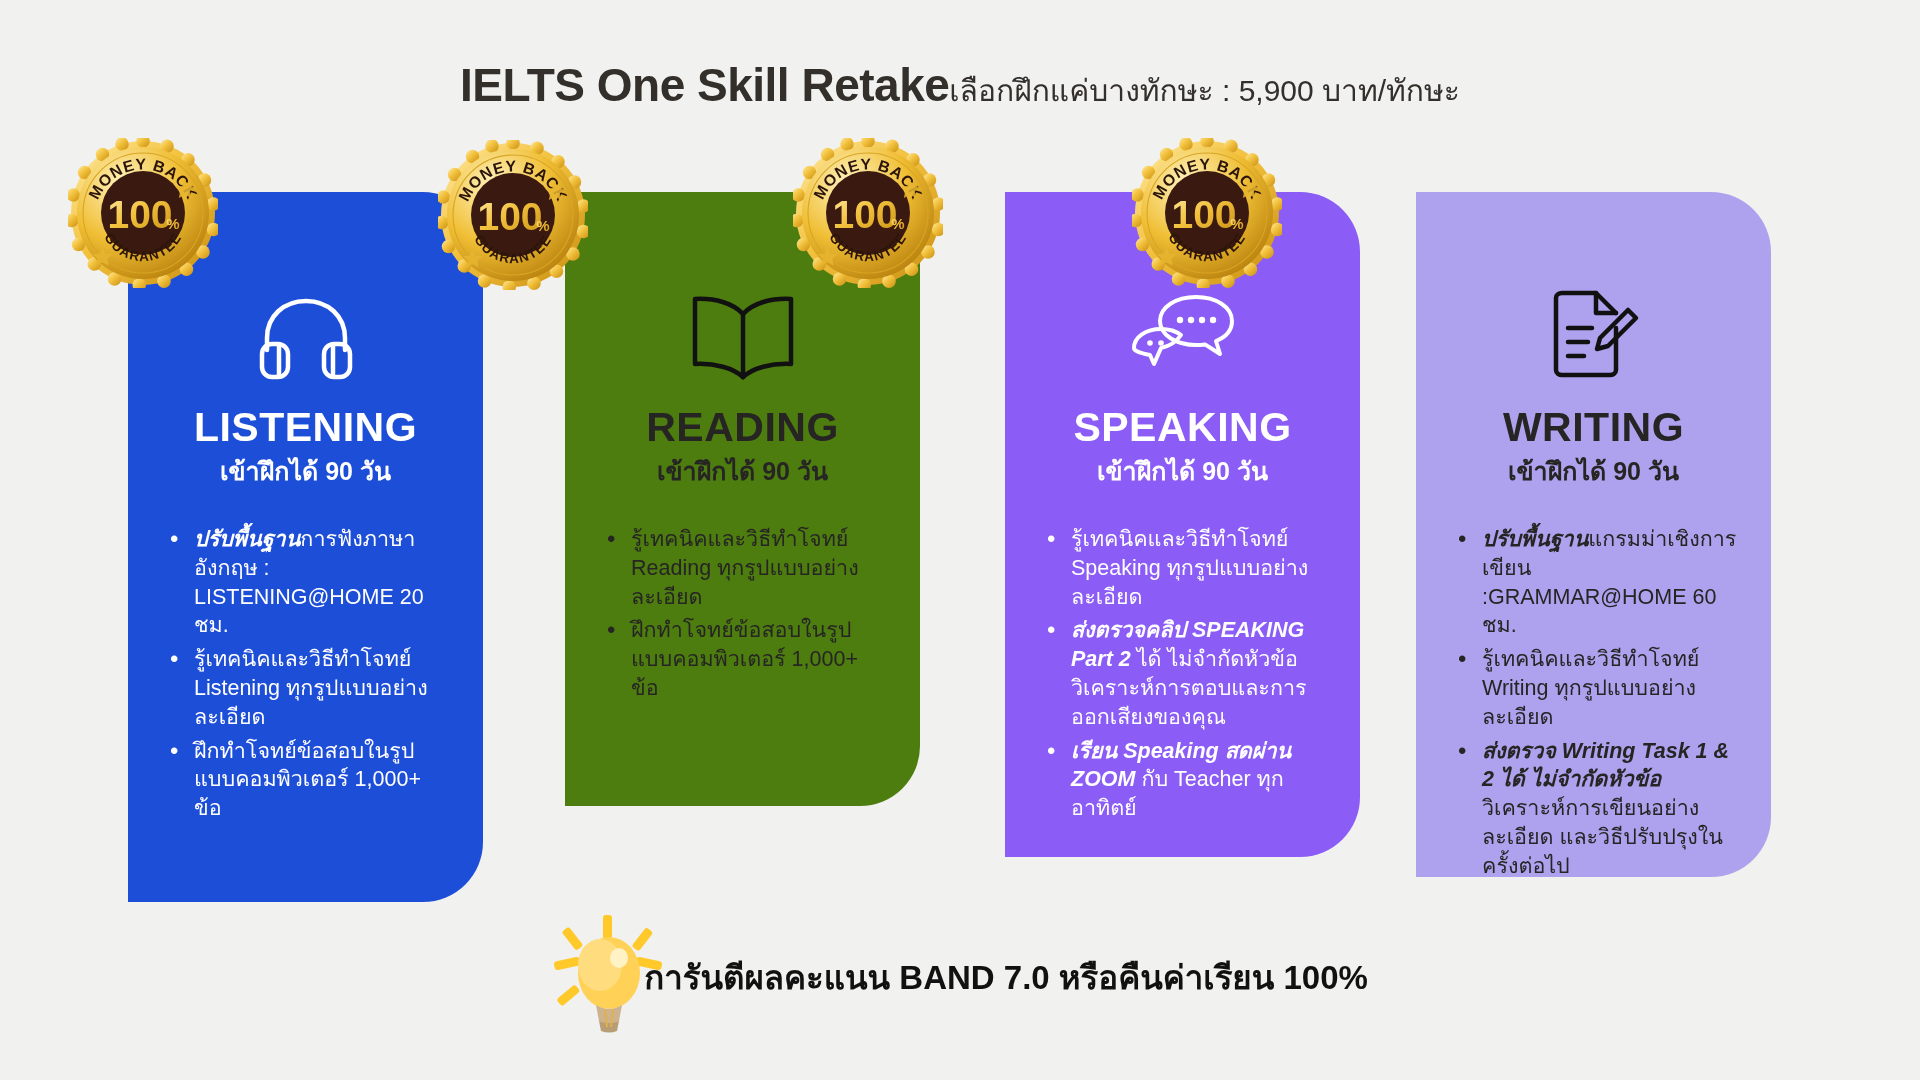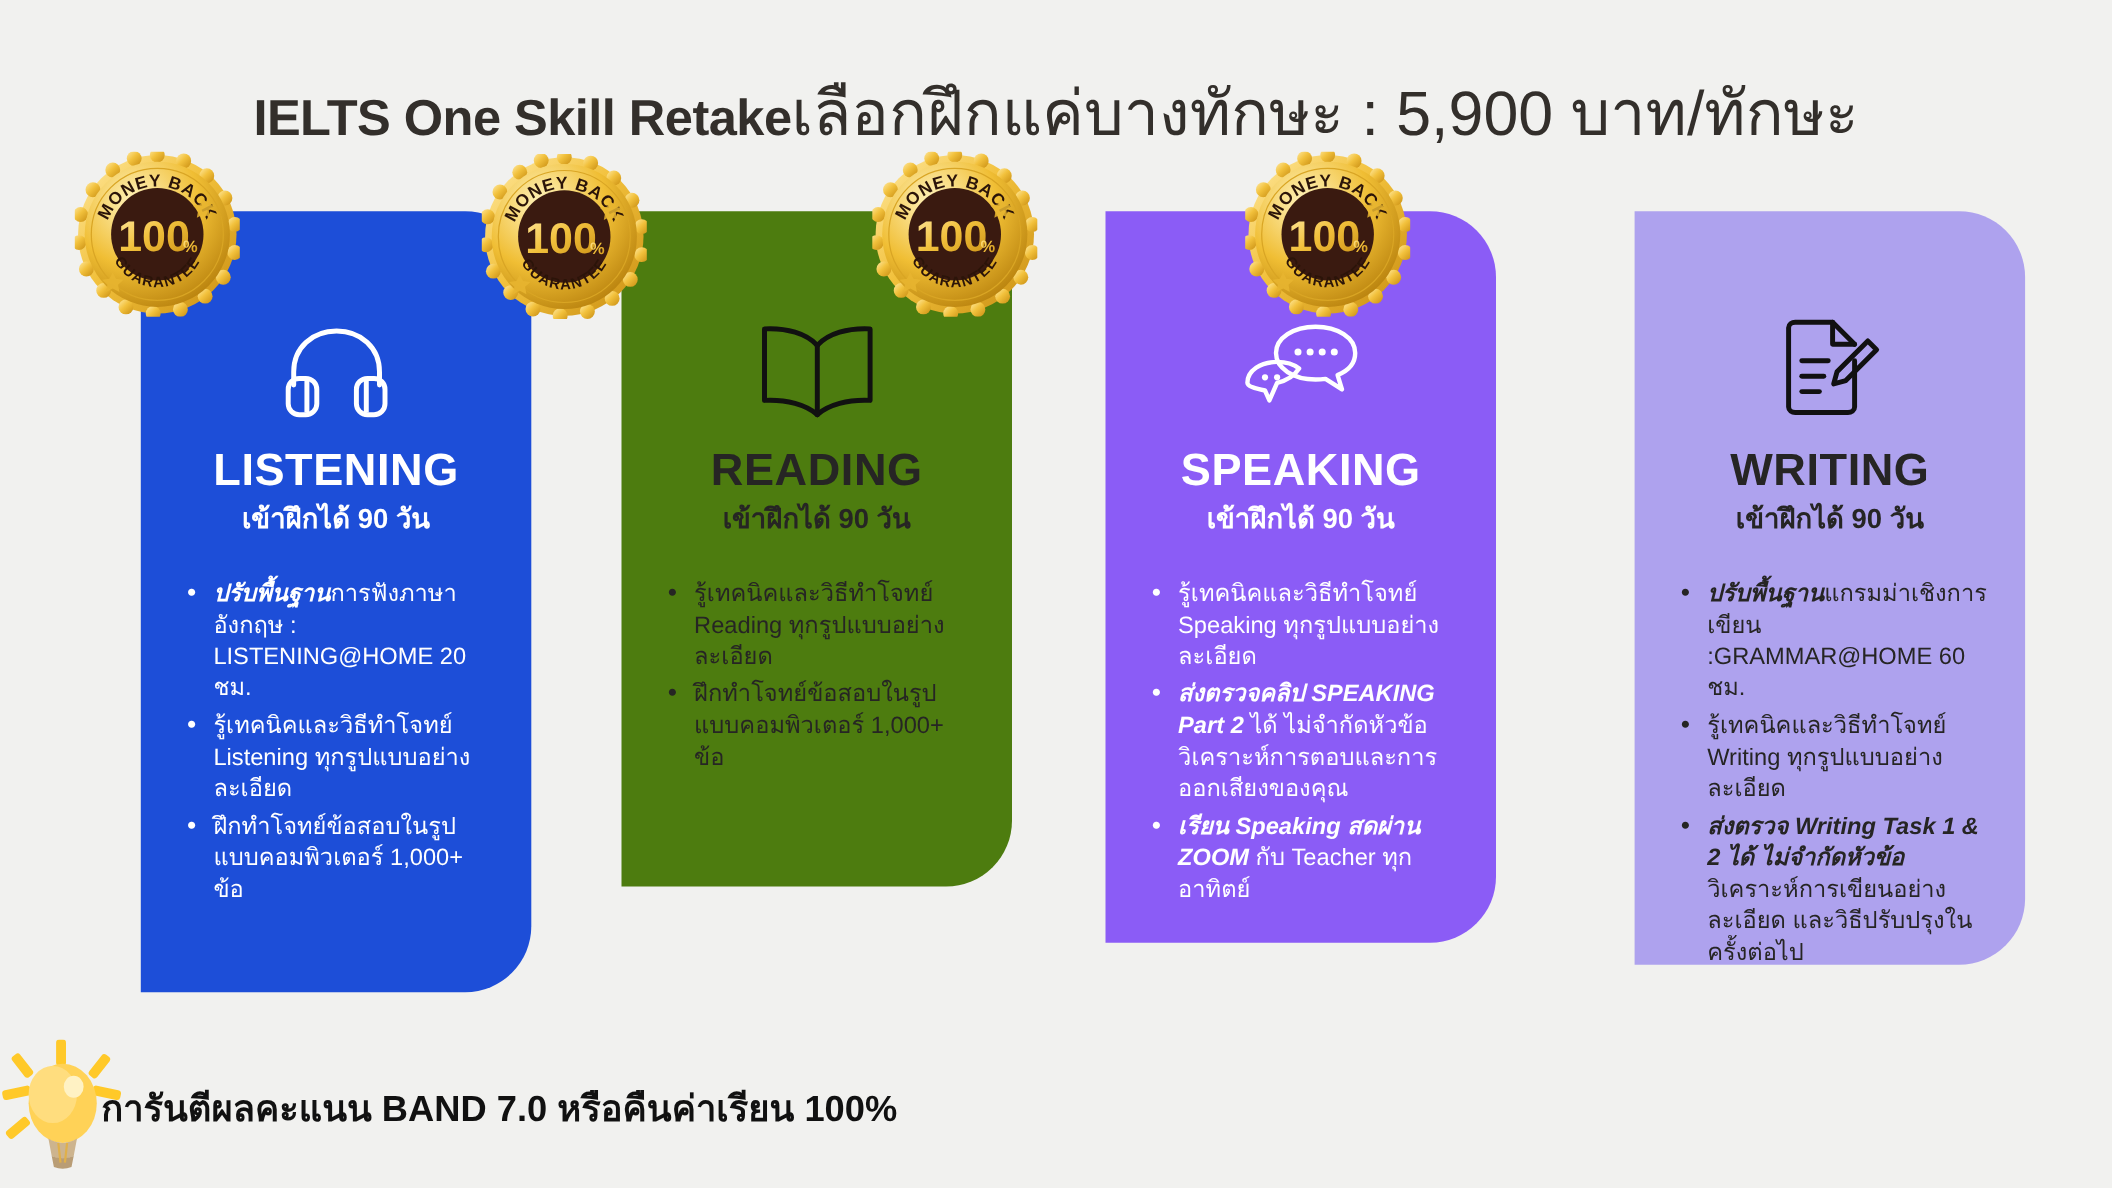--- a/index.html
+++ b/index.html
@@ -15,37 +15,37 @@
   .header {
     position: absolute; top: 58px; left: 0; width: 1920px;
     display: flex; align-items: baseline; justify-content: center; 
     white-space: nowrap;
   }
   .header-title {
     font-size: 46px; font-weight: 700; color: #332F2B;
     letter-spacing: -0.5px;
   }
   .header-sub {
-    font-size: 57px; font-weight: 400; color: #332F2B;
+    font-size: 30px; font-weight: 400; color: #332F2B;
   }
 
   
   .cards {
     position: absolute; top: 192px; left: 0; width: 1920px; height: 720px;
   }
   .card {
     position: absolute; top: 0;
     width: 355px;
     border-radius: 0 60px 60px 0;
     padding: 0 26px;
   }
   .card.c1 { left: 128px; height: 710px; background: #1d4ed8; }
   .card.c2 { left: 565px; height: 614px; background: #4d7c0f; }
   .card.c3 { left: 1005px; height: 665px; background: #8b5cf6; }
-  .card.c4 { left: 1486px; height: 685px; background: #AEA2EE; }
+  .card.c4 { left: 1416px; height: 685px; background: #AEA2EE; }
 
   .card-icon {
     height: 150px; display: flex; align-items: flex-end;
     justify-content: center; padding-bottom: 10px; margin-top: 48px;
   }
   .card-icon svg { display: block; }
 
   .card-title {
     text-align: center; font-size: 41px; font-weight: 700;
     letter-spacing: 0.5px; margin-top: 14px;
@@ -77,22 +77,22 @@
     position: absolute; width: 150px; height: 150px; z-index: 20;
   }
   .badge.b1 { left: 68px;   top: 138px; }
   .badge.b2 { left: 438px;  top: 140px; }
   .badge.b3 { left: 793px;  top: 138px; }
   .badge.b4 { left: 1132px; top: 138px; }
   .badge svg { display: block; width: 150px; height: 150px; }
 
   
   .footer {
-    position: absolute; left: 0; top: 945px; width: 1920px;
-    display: flex; align-items: center; justify-content: flex-start;
+    position: absolute; left: 0; top: 915px; width: 1920px;
+    display: flex; align-items: center; justify-content: center;
   }
   .footer-bulb { width: 110px; height: 125px; margin-right: -18px; }
   .footer-bulb svg { display: block; }
   .footer-text {
     font-size: 33px; font-weight: 700; color: #111111;
     position: relative; z-index: 2;
   }
 </style>
 </head>
 <body>

